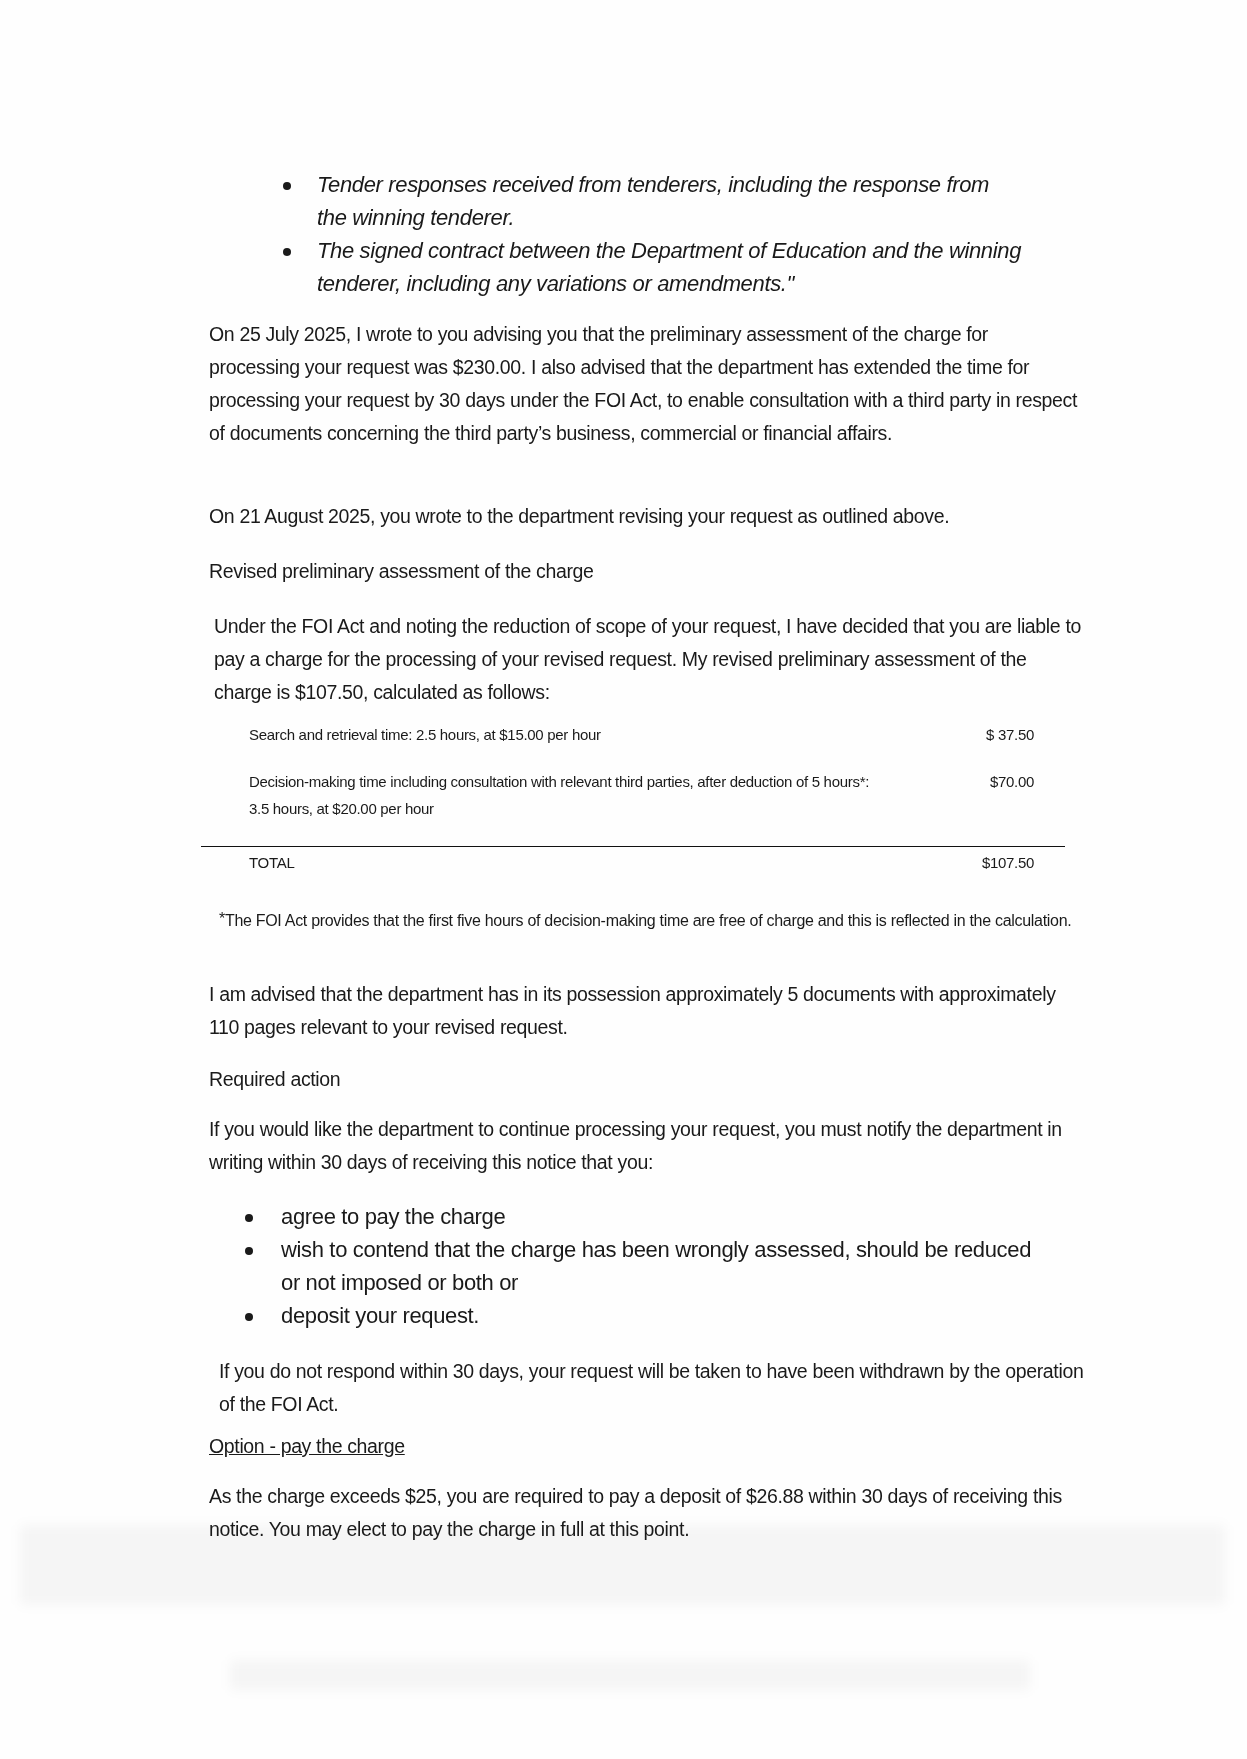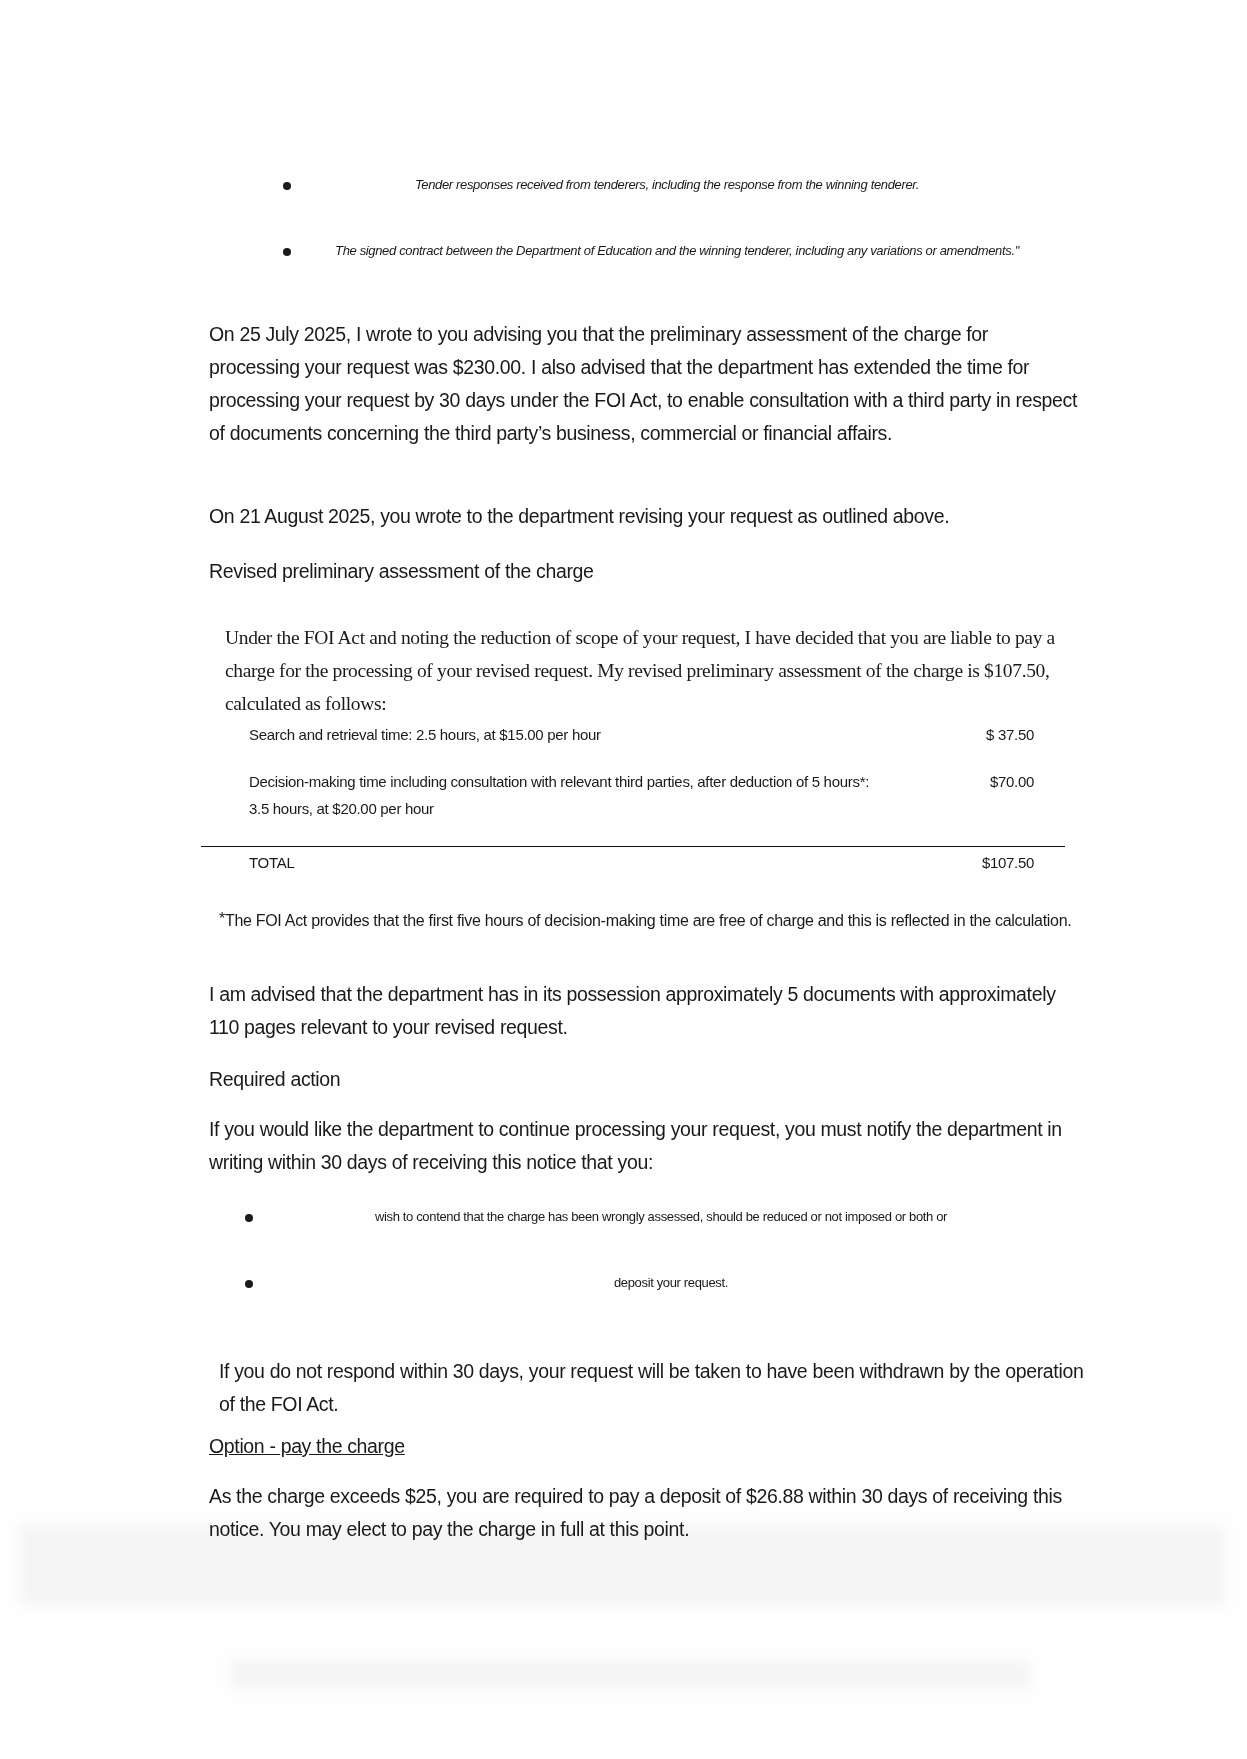--- a/index.html
+++ b/index.html
@@ -10,21 +10,21 @@
   }
   .page { position: absolute; left: 0; top: 0; width: 1247px; height: 1759px; background: #fefefe; }
   .ghost {
     position: absolute; background: rgba(0,0,0,0.035); border-radius: 4px; filter: blur(6px);
   }
   .txt {
     position: absolute; left: 209px; width: 870px;
     font-size: 19.5px; line-height: 33px; letter-spacing: -0.35px;
   }
   .bullets { position: absolute; left: 0; width: 1247px; margin: 0; padding: 0; list-style: none; }
-  .bullets li { position: relative; font-size: 13px; line-height: 33px; letter-spacing: -0.35px; text-align: center; }
+  .bullets li { position: relative; font-size: 22px; line-height: 33px; letter-spacing: -0.35px; }
   .bullet-dot {
     position: absolute; width: 8px; height: 8px; border-radius: 50%; background: #1a1a1a;
   }
   .italic { font-style: italic; }
   .bold { font-weight: normal; }
   .underline { text-decoration: underline; }
   .charge-row { position: absolute; left: 249px; width: 785px; font-size: 15px; line-height: 27px; letter-spacing: -0.3px; }
   .charge-desc { position: absolute; left: 0; top: 0; width: 640px; }
   .charge-amt { position: absolute; right: 0; top: 0; text-align: left; }
   .rule { position: absolute; left: 201px; width: 864px; height: 0; border-top: 1.6px solid #111; }
@@ -49,21 +49,21 @@
       <span class="italic" style="position:absolute;left:317px;width:720px;top:0;">The signed contract between the Department of Education and the winning tenderer, including any variations or amendments."</span>
     </li>
   </ul>
 
   <p class="txt" style="top:318px;margin:0;">On 25 July 2025, I wrote to you advising you that the preliminary assessment of the charge for processing your request was $230.00. I also advised that the department has extended the time for processing your request by 30 days under the FOI Act, to enable consultation with a third party in respect of documents concerning the third party’s business, commercial or financial affairs.</p>
 
   <p class="txt" style="top:500px;margin:0;">On 21 August 2025, you wrote to the department revising your request as outlined above.</p>
 
   <h3 class="txt bold" style="top:555px;margin:0;font-size:19.5px;">Revised preliminary assessment of the charge</h3>
 
-  <p class="txt" style="top:605px;margin:16px;font-family:Liberation Serif, serif;">Under the FOI Act and noting the reduction of scope of your request, I have decided that you are liable to pay a charge for the processing of your revised request. My revised preliminary assessment of the charge is $107.50, calculated as follows:</p>
+  <p class="txt" style="top:605px;margin:5px;">Under the FOI Act and noting the reduction of scope of your request, I have decided that you are liable to pay a charge for the processing of your revised request. My revised preliminary assessment of the charge is $107.50, calculated as follows:</p>
 
   <div>
     <div class="charge-row" style="top:721px;height:27px;">
       <span class="charge-desc">Search and retrieval time: 2.5 hours, at $15.00 per hour</span>
       <span class="charge-amt">$ 37.50</span>
     </div>
     <div class="charge-row" style="top:768px;height:54px;">
       <span class="charge-desc">Decision-making time including consultation with relevant third parties, after deduction of 5 hours*: 3.5 hours, at $20.00 per hour</span>
       <span class="charge-amt">$70.00</span>
     </div>
@@ -78,20 +78,24 @@
     <sup>*</sup><span>The FOI Act provides that the first five hours of decision-making time are free of charge and this is reflected in the calculation.</span>
   </p>
 
   <p class="txt" style="top:978px;margin:0;">I am advised that the department has in its possession approximately 5 documents with approximately 110 pages relevant to your revised request.</p>
 
   <h3 class="txt bold" style="top:1063px;margin:0;font-size:19.5px;">Required action</h3>
 
   <p class="txt" style="top:1113px;margin:0;">If you would like the department to continue processing your request, you must notify the department in writing within 30 days of receiving this notice that you:</p>
 
   <ul class="bullets" style="top:1200px;">
+    <li style="height:33px;">
+      <span class="bullet-dot" style="left:245px;top:14px;"></span>
+      <span style="position:absolute;left:281px;width:780px;top:0;">agree to pay the charge</span>
+    </li>
     <li style="height:66px;">
       <span class="bullet-dot" style="left:245px;top:14px;"></span>
       <span style="position:absolute;left:281px;width:760px;top:0;">wish to contend that the charge has been wrongly assessed, should be reduced or not imposed or both or</span>
     </li>
     <li style="height:33px;">
       <span class="bullet-dot" style="left:245px;top:14px;"></span>
       <span style="position:absolute;left:281px;width:780px;top:0;">deposit your request.</span>
     </li>
   </ul>
 

